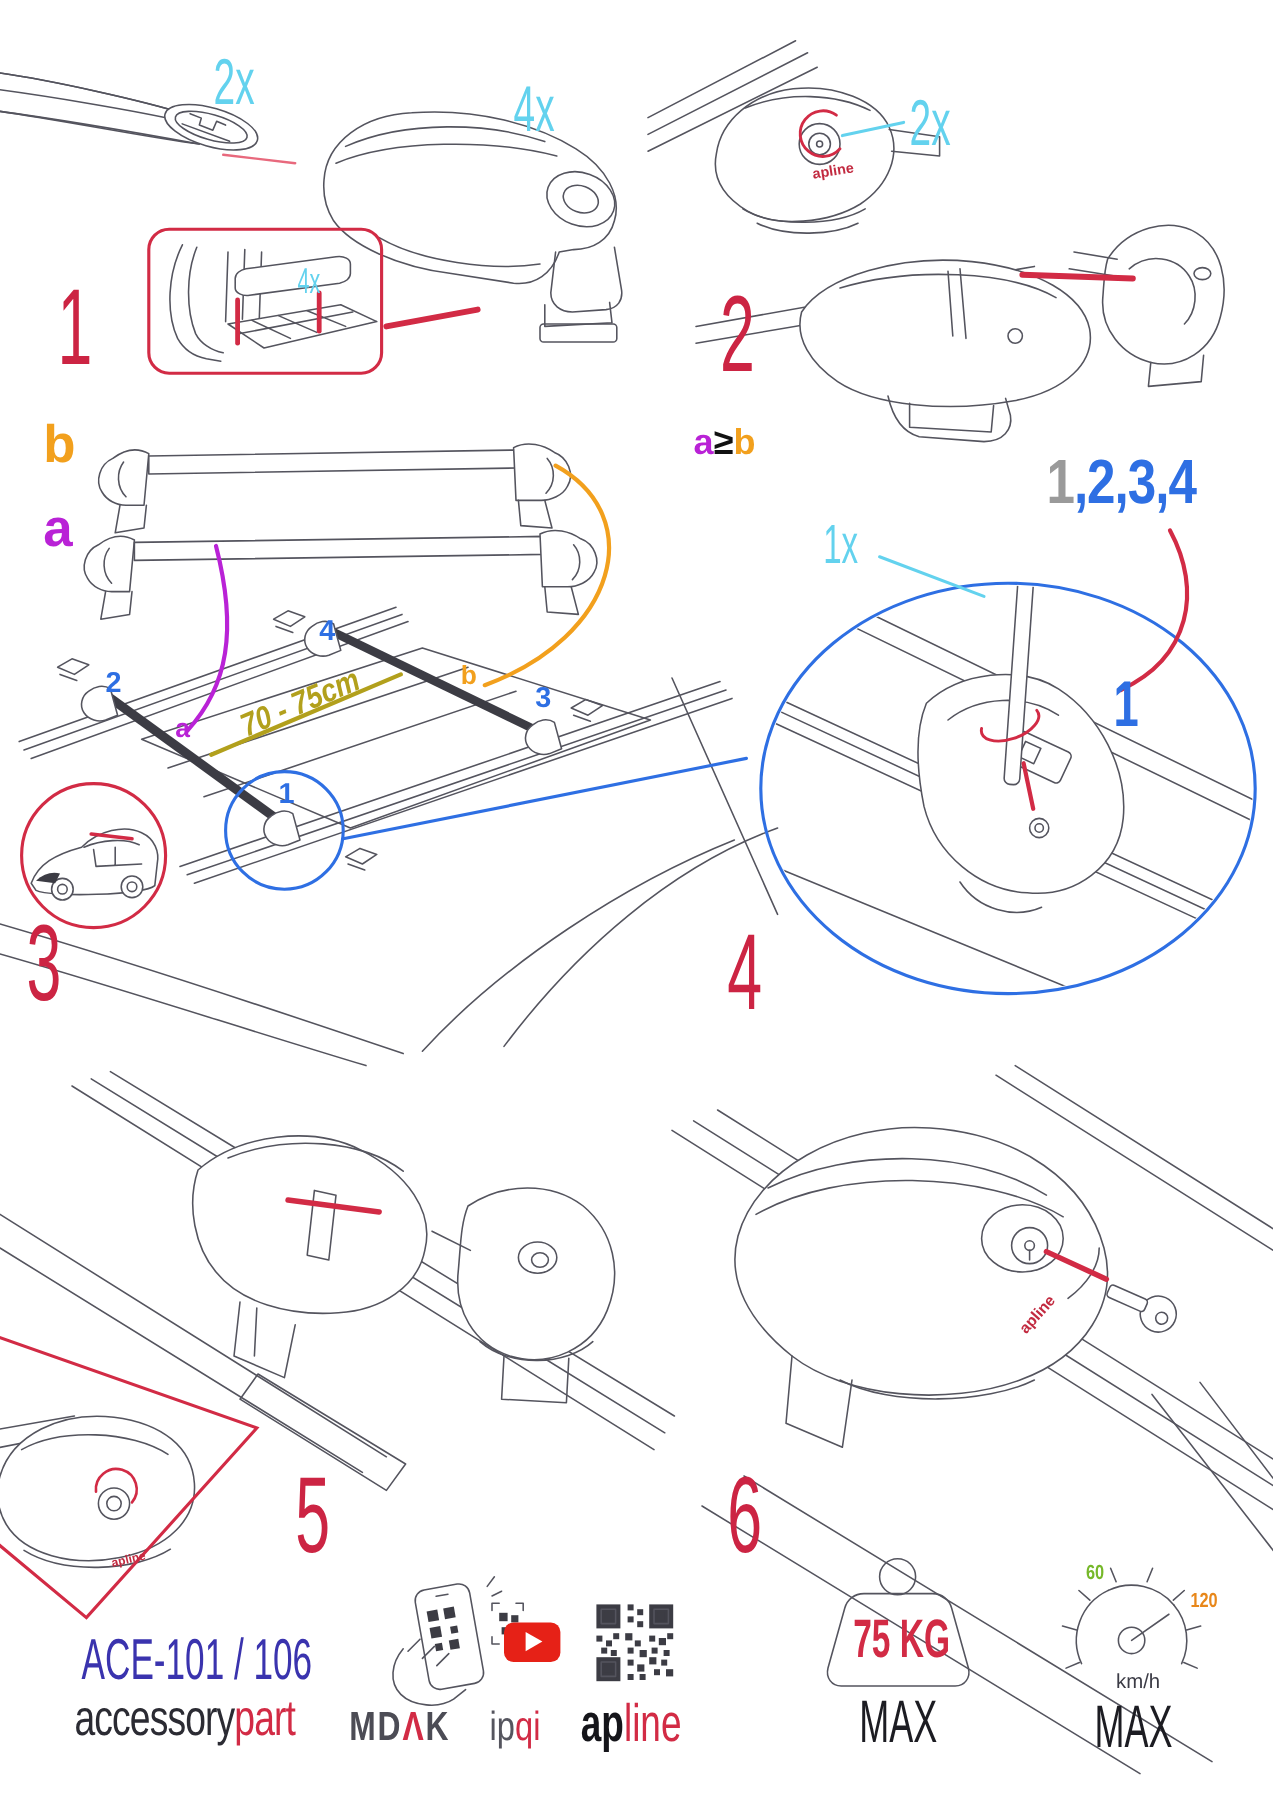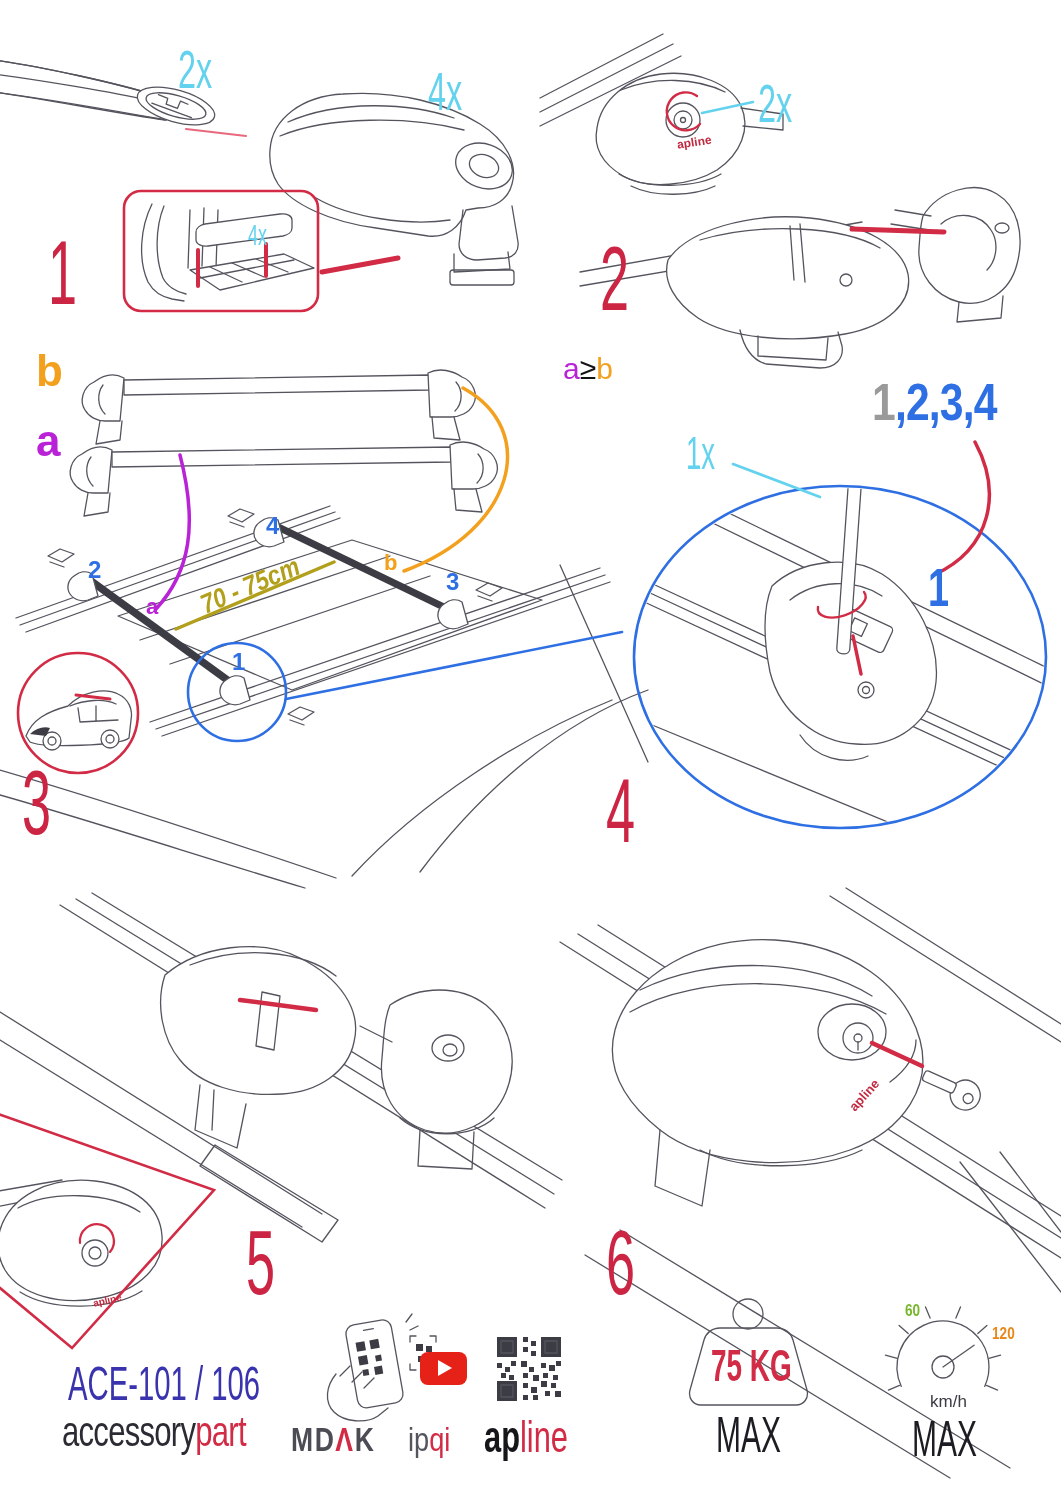--- a/index.html
+++ b/index.html
@@ -375,21 +375,21 @@
   <span class="lbl biglabel" style="left:36px;top:416px;color:#b922d6;">a</span>
   <span class="lbl bluepos" style="left:88px;top:556px;">2</span>
   <span class="lbl bluepos" style="left:266px;top:512px;">4</span>
   <span class="lbl bluepos" style="left:446px;top:568px;">3</span>
   <span class="lbl bluepos" style="left:232px;top:648px;">1</span>
   <span class="lbl" style="left:384px;top:550px;color:#f2a01d;font-size:22px;font-weight:700;">b</span>
   <span class="lbl" style="left:146px;top:594px;color:#b922d6;font-size:22px;font-weight:700;">a</span>
   <span class="lbl" style="left:196px;top:592px;color:#b2a01c;font-size:27px;font-weight:600;font-style:italic;transform:rotate(-23deg) scaleX(.85);">70 - 75cm</span>
   <span class="lbl stepnum" style="left:22px;top:752px;">3</span>
 
-  <span class="lbl" style="left:563px;top:352px;font-size:30px;font-weight:400;"><span style="color:#b922d6;">a</span><span style="color:#111;">≥</span><span style="color:#f2a01d;">b</span></span>
+  <span class="lbl" style="left:578px;top:352px;font-size:30px;font-weight:700;"><span style="color:#b922d6;">a</span><span style="color:#111;">≥</span><span style="color:#f2a01d;">b</span></span>
   <span class="lbl" style="left:872px;top:372px;font-size:52px;font-weight:700;transform:scaleX(.82);letter-spacing:-1px;"><span style="color:#9a9a9a;">1</span><span style="color:#2e6fe3;">,2,3,4</span></span>
   <span class="lbl cyan" style="left:686px;top:426px;font-size:46px;">1x</span>
   <span class="lbl" style="left:928px;top:556px;color:#2e6fe3;font-size:54px;font-weight:700;transform:scaleX(.7);">1</span>
   <span class="lbl stepnum" style="left:606px;top:760px;">4</span>
 
   <span class="lbl stepnum" style="left:246px;top:1212px;">5</span>
   <span class="lbl apline-sm" style="left:92px;top:1298px;font-size:10px;transform:rotate(-13deg);">apline</span>
 
   <span class="lbl stepnum" style="left:606px;top:1212px;">6</span>
   <span class="lbl apline-sm" style="left:846px;top:1104px;font-size:13px;transform:rotate(-48deg);">apline</span>

